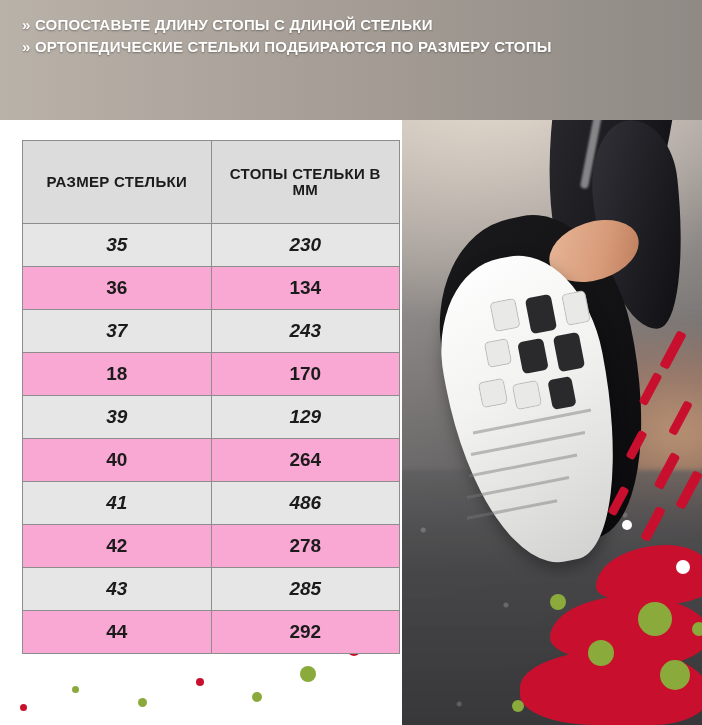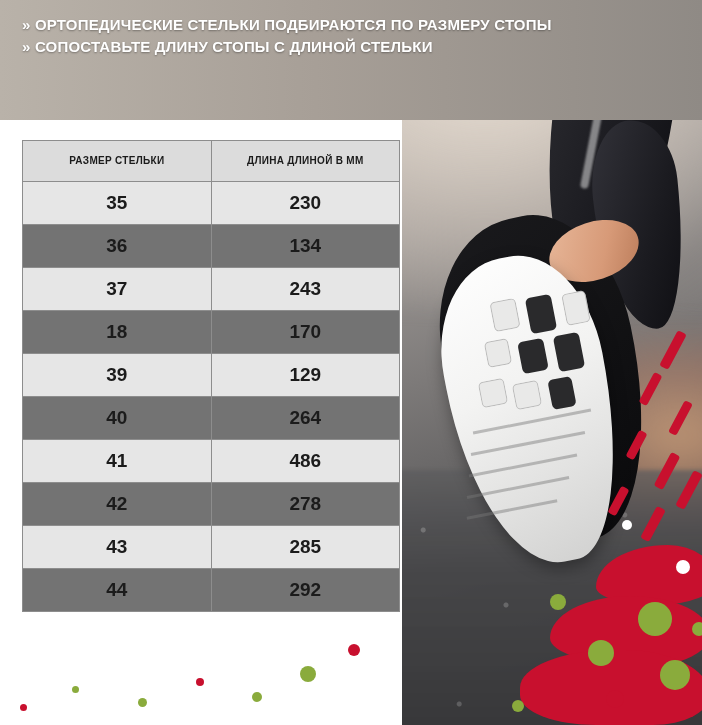--- a/index.html
+++ b/index.html
@@ -190,33 +190,33 @@
     background: rgba(255,255,255,0.0);
   }
   table.size-table th,
   table.size-table td {
     border: 1px solid #8d8d8d;
     text-align: center;
     color: #1b1b1b;
     font-weight: bold;
   }
   table.size-table th {
-    font-size: 10px;
+    font-size: 15px;
     line-height: 16px;
-    padding: 12px 4px;
+    padding: 25px 4px;
     letter-spacing: 0.3px;
   }
   table.size-table td {
     font-size: 19px;
     padding: 10px 4px;
   }
   table.size-table .col-a { width: 189px; }
   table.size-table .col-b { width: 189px; }
-  tr.odd td { background: #e6e6e6; }
-  tr.even td { background: #737373; }
+  tr.odd td { background: #e6e6e6; font-style: italic; }
+  tr.even td { background: #f9a8d4; }
   thead th { background: #dcdcdc; }
 
   
   .left-panel {
     position: absolute;
     left: 0; top: 0;
     width: 402px; height: 725px;
     background: #ffffff;
   }
   .top-band {
@@ -296,34 +296,34 @@
     <div class="confetti" style="left:196px; top:78px; width:8px; height:8px; background:#c8102e;"></div>
     <div class="confetti" style="left:138px; top:98px; width:9px; height:9px; background:#8aab3c;"></div>
     <div class="confetti" style="left:72px; top:86px; width:7px; height:7px; background:#8aab3c;"></div>
     <div class="confetti" style="left:20px; top:104px; width:7px; height:7px; background:#c8102e;"></div>
     <div class="confetti" style="left:348px; top:44px; width:12px; height:12px; background:#c8102e;"></div>
   </div>
 
   <div class="header" style="z-index:5;">
     <div class="bullet-line">
       <span class="chev">»</span>
-      <span>ОРТОПЕДИЧЕСКИЕ СТЕЛЬКИ ПОДБИРАЮТСЯ ПО РАЗМЕРУ СТОПЫ</span>
+      <span>СОПОСТАВЬТЕ ДЛИНУ СТОПЫ С ДЛИНОЙ СТЕЛЬКИ</span>
     </div>
     <div class="bullet-line">
       <span class="chev">»</span>
-      <span>СОПОСТАВЬТЕ ДЛИНУ СТОПЫ С ДЛИНОЙ СТЕЛЬКИ</span>
+      <span>ОРТОПЕДИЧЕСКИЕ СТЕЛЬКИ ПОДБИРАЮТСЯ ПО РАЗМЕРУ СТОПЫ</span>
     </div>
   </div>
 
   <div class="table-wrap" style="z-index:5;">
     <table class="size-table">
       <thead>
         <tr>
           <th class="col-a">РАЗМЕР СТЕЛЬКИ</th>
-          <th class="col-b">ДЛИНА ДЛИНОЙ В ММ</th>
+          <th class="col-b">СТОПЫ СТЕЛЬКИ В ММ</th>
         </tr>
       </thead>
       <tbody>
         <tr class="odd">
           <td>35</td>
           <td>230</td>
         </tr>
         <tr class="even">
           <td>36</td>
           <td>134</td>

